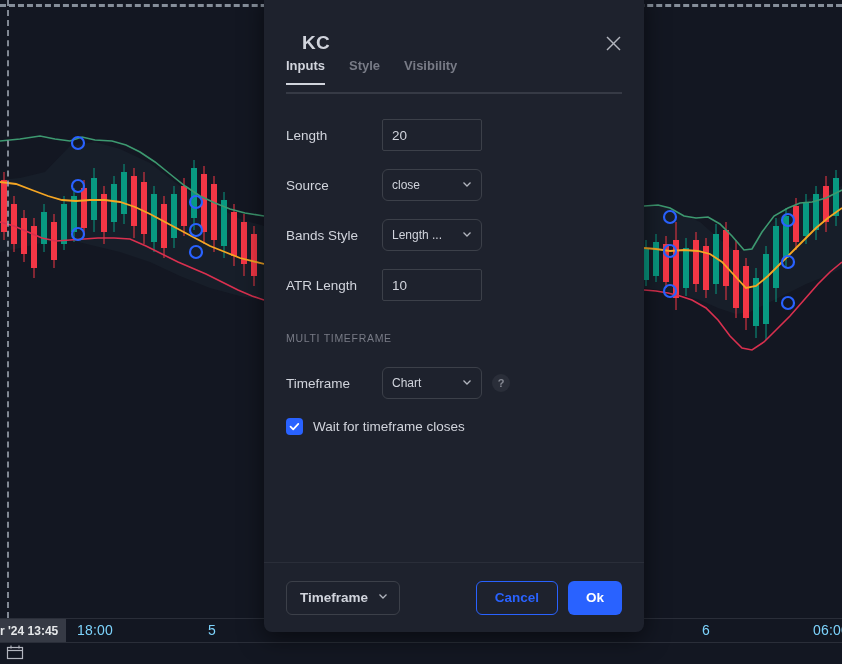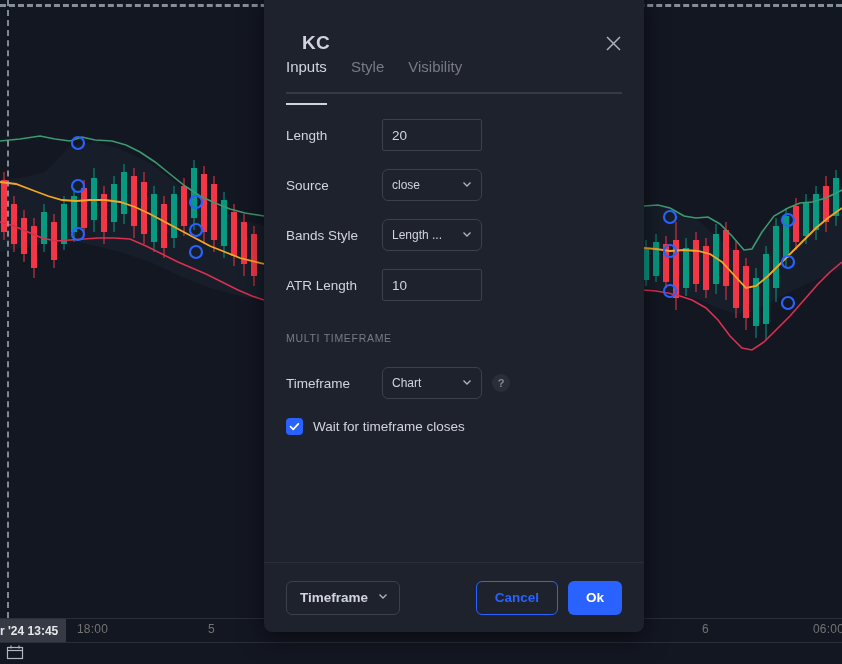--- a/index.html
+++ b/index.html
@@ -32,21 +32,21 @@
   }
 
   
   .time-axis {
     position: absolute; left: 0; top: 618px; width: 842px; height: 24px;
     border-top: 1px solid #2a2e39;
     background: #131722;
   }
   .time-axis .tick {
     position: absolute; top: 3px;
-    font-size: 12px; color: #737373;
+    font-size: 14px; color: #7dd3fc;
     letter-spacing: .2px;
     white-space: nowrap;
   }
   .crosshair-label {
     position: absolute; left: -8px; top: 0;
     height: 24px; padding: 0 8px;
     background: #363a45; color: #e6e8ea;
     font-size: 12px; font-weight: bold;
     display: flex; align-items: center;
     white-space: nowrap;
@@ -88,22 +88,22 @@
     cursor: pointer;
   }
 
   .tabs {
     position: relative; flex: none;
     height: 36px;
     padding: 0 22px;
     display: flex; align-items: flex-start; gap: 24px;
   }
   .tab {
-    font-size: 15px; font-weight: normal; color: #787b86;
-    cursor: pointer; padding-bottom: 28px; position: relative;
+    font-size: 13px; font-weight: bold; color: #787b86;
+    cursor: pointer; padding-bottom: 10px; position: relative;
   }
   .tab.active { color: #d1d4dc; }
   .tabs-rule {
     position: absolute; left: 22px; right: 22px; bottom: 0;
     height: 2px; background: #363a45;
   }
   .tab.active::after {
     content: ""; position: absolute; left: 0; right: 0; bottom: -2px;
     height: 2px; background: #d1d4dc; z-index: 2;
   }

